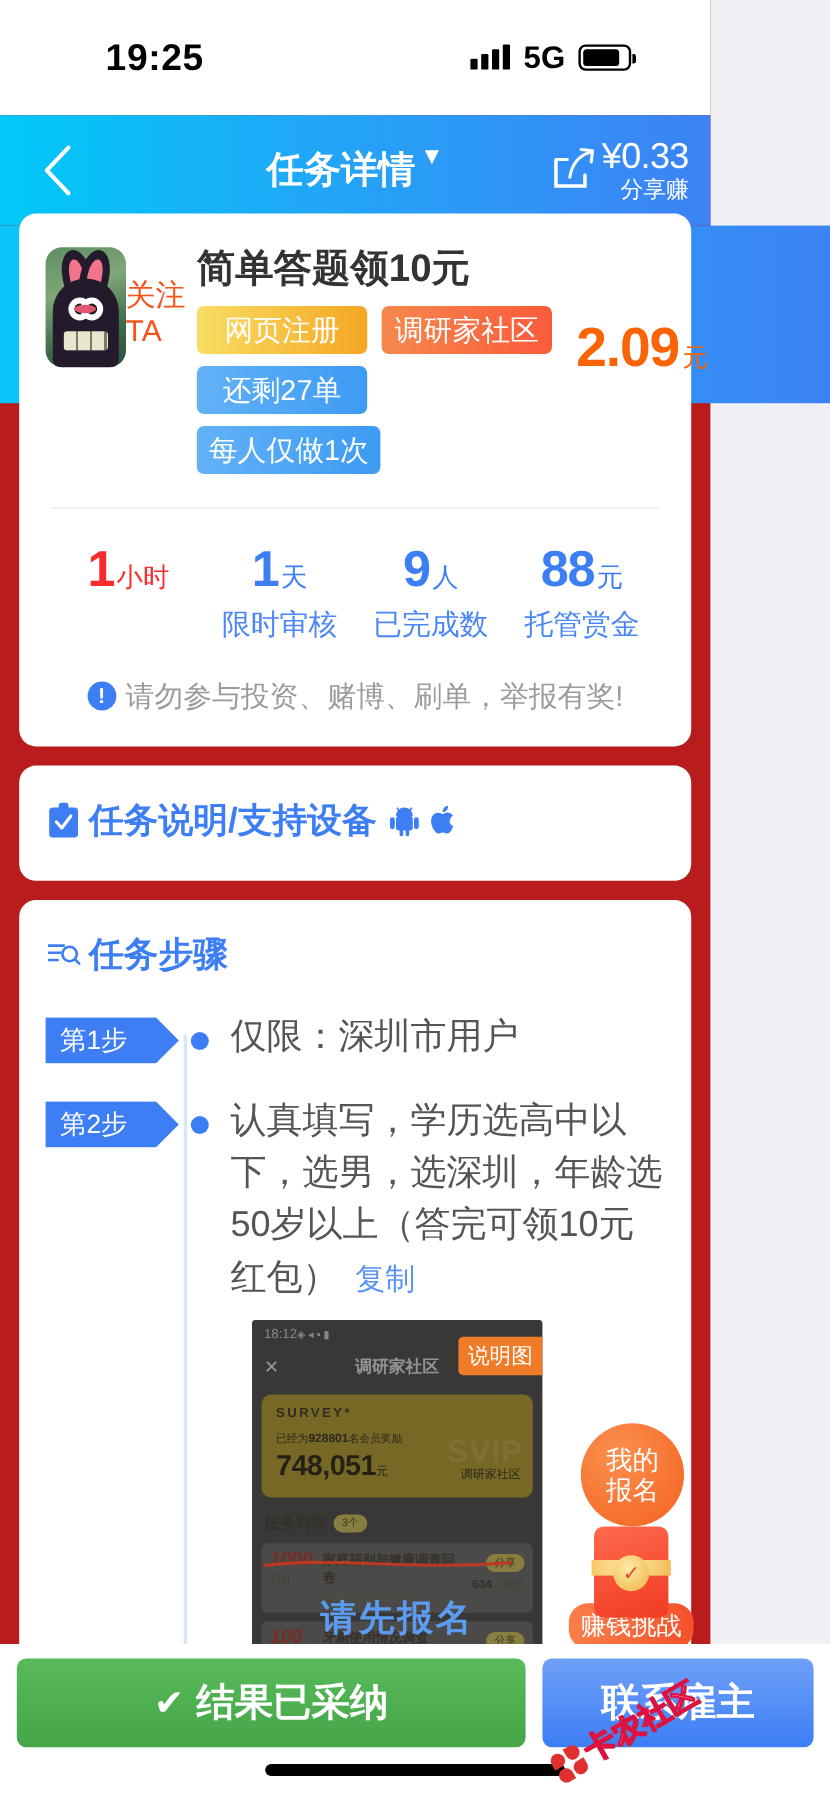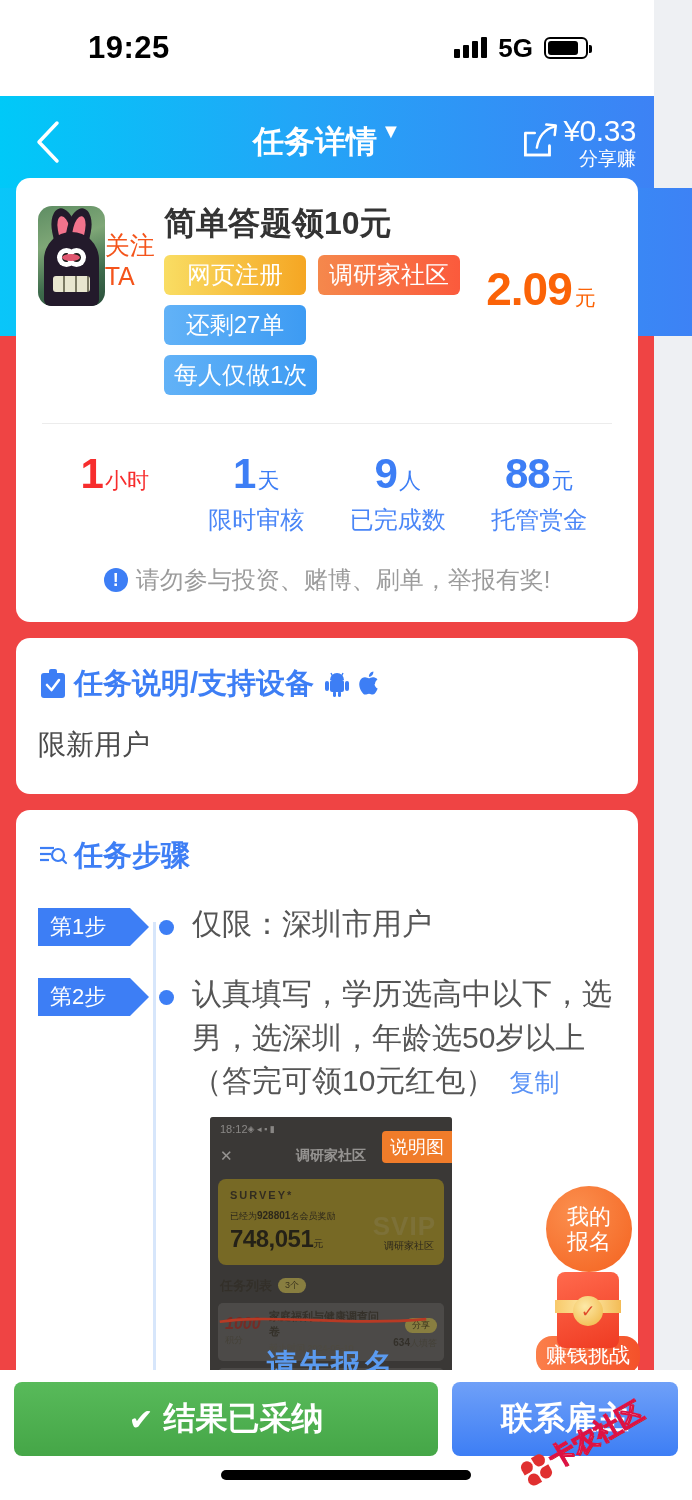--- a/index.html
+++ b/index.html
@@ -2,21 +2,21 @@
 <html><head>
 <meta charset="utf-8">
 <style>
   * { margin:0; padding:0; box-sizing:border-box; }
   html, body {
     width:692px; height:1500px;
     background:#eef0f3;
     font-family:"Liberation Sans","DejaVu Sans",sans-serif;
     overflow:hidden;
   }
-  #app { position:relative; width:654px; height:1500px; background:#ef4444; }
+  #app { position:relative; width:592px; height:1500px; background:#b91c1c; }
 
   
   .statusbar {
     height:96px; background:#ffffff;
     display:flex; align-items:center; justify-content:space-between;
     padding:0 66px 0 88px;
   }
   .status-time { font-size:31px; font-weight:700; color:#000; letter-spacing:.5px; }
   .status-right { display:flex; align-items:center; gap:11px; }
   .sig { display:flex; align-items:flex-end; gap:3px; height:20px; }
@@ -132,21 +132,21 @@
   .survey-brand { font-size:11px; letter-spacing:2px; color:#3a3322; font-weight:700;}
   .survey-sub { font-size:9px; color:#2f2a18; margin-top:9px;}
   .survey-sub b { font-size:10px; }
   .survey-amt { font-size:24px; font-weight:700; color:#221f12; margin-top:2px; letter-spacing:-.5px;}
   .survey-amt small { font-size:10px; font-weight:400; }
   .survey-vip { position:absolute; right:8px; top:32px; font-size:26px; font-weight:800; color:rgba(255,255,255,.16); letter-spacing:1px;}
   .survey-tag { position:absolute; right:10px; bottom:12px; font-size:10px; color:#2f2a18;}
   .list-head { display:flex; align-items:center; gap:6px; margin:12px 0 8px 2px;}
   .list-head-t { font-size:13px; font-weight:700; color:#3c3a32;}
   .list-head-c { background:#d8c85c; color:#4a431c; font-size:9px; padding:1px 7px; border-radius:8px;}
-  .srow { display:flex; align-items:center; background:rgba(255,255,255,.18); border-radius:5px; padding:6px 7px; margin-bottom:7px;}
+  .srow { display:flex; background:rgba(255,255,255,.18); border-radius:5px; padding:6px 7px; margin-bottom:7px;}
   .srow-pts { width:42px; flex:none;}
   .srow-num { font-size:16px; font-weight:700; font-style:italic; color:#b4342c; line-height:1;}
   .srow-unit { font-size:9px; color:#5d5a4d; margin-top:2px;}
   .srow-mid { flex:1; padding-left:2px;}
   .srow-t { font-size:11px; font-weight:600; color:#403d33;}
   .srow-d { font-size:9px; color:#6d6a5c; margin-top:3px;}
   .srow-r { width:52px; flex:none; text-align:right;}
   .srow-share { display:inline-block; background:#d8c85c; color:#4a431c; font-size:9px; padding:1px 7px; border-radius:8px;}
   .srow-cnt { font-size:9px; color:#5d5a4d; margin-top:4px;}
   .srow-cnt b { font-size:10px; color:#3c3a32;}
@@ -314,21 +314,20 @@
           <path d="M6 9 a7 7 0 0 1 14 0z" fill="#3d7ef5"></path>
           <line x1="7" y1="2" x2="9" y2="6" stroke="#3d7ef5" stroke-width="1.4"></line>
           <line x1="19" y1="2" x2="17" y2="6" stroke="#3d7ef5" stroke-width="1.4"></line>
         </svg>
         <svg width="24" height="28" viewBox="0 0 24 28">
           <path d="M17 14c0-3 2.4-4.4 2.5-4.5-1.4-2-3.5-2.3-4.3-2.3-1.8-.2-3.5 1.1-4.4 1.1-.9 0-2.3-1-3.8-1-2 0-3.8 1.1-4.8 2.9-2 3.5-.5 8.7 1.5 11.5 1 1.4 2.1 3 3.6 2.9 1.4-.1 2-.9 3.7-.9s2.2.9 3.7.9c1.5 0 2.5-1.4 3.4-2.8 1.1-1.6 1.5-3.2 1.6-3.3-.1 0-3.1-1.2-3.1-4.5z" fill="#3d7ef5"></path>
           <path d="M14.2 5.2c.8-1 1.3-2.3 1.2-3.7-1.1 0-2.5.8-3.3 1.7-.7.8-1.3 2.2-1.2 3.5 1.2.1 2.5-.6 3.3-1.5z" fill="#3d7ef5"></path>
         </svg>
       </span>
     </div>
-    <div class="desc-body">限新用户</div>
   </div>
 
   <div class="card" id="steps-card">
     <div class="sec-head">
       <svg width="30" height="28" viewBox="0 0 30 28">
         <line x1="2" y1="6" x2="16" y2="6" stroke="#3d7ef5" stroke-width="2.2"></line>
         <line x1="2" y1="12" x2="13" y2="12" stroke="#3d7ef5" stroke-width="2.2"></line>
         <line x1="2" y1="18" x2="11" y2="18" stroke="#3d7ef5" stroke-width="2.2"></line>
         <circle cx="20" cy="13" r="6" fill="none" stroke="#3d7ef5" stroke-width="2.2"></circle>
         <line x1="24.5" y1="17.5" x2="28" y2="21" stroke="#3d7ef5" stroke-width="2.2" stroke-linecap="round"></line>

